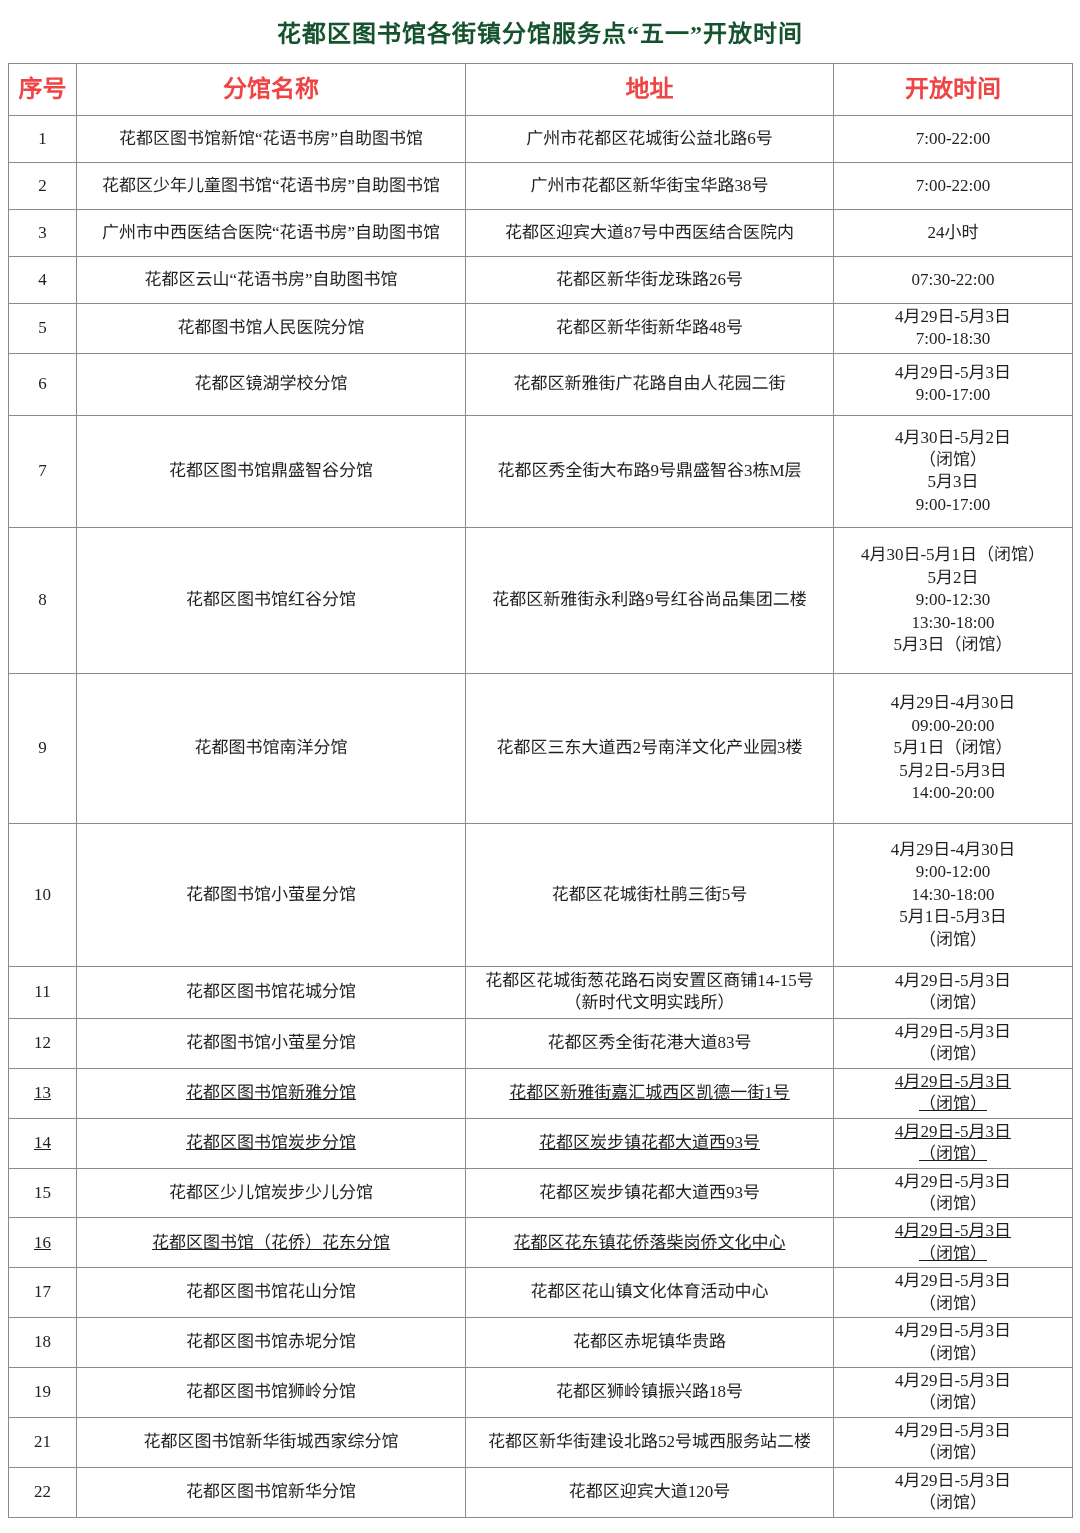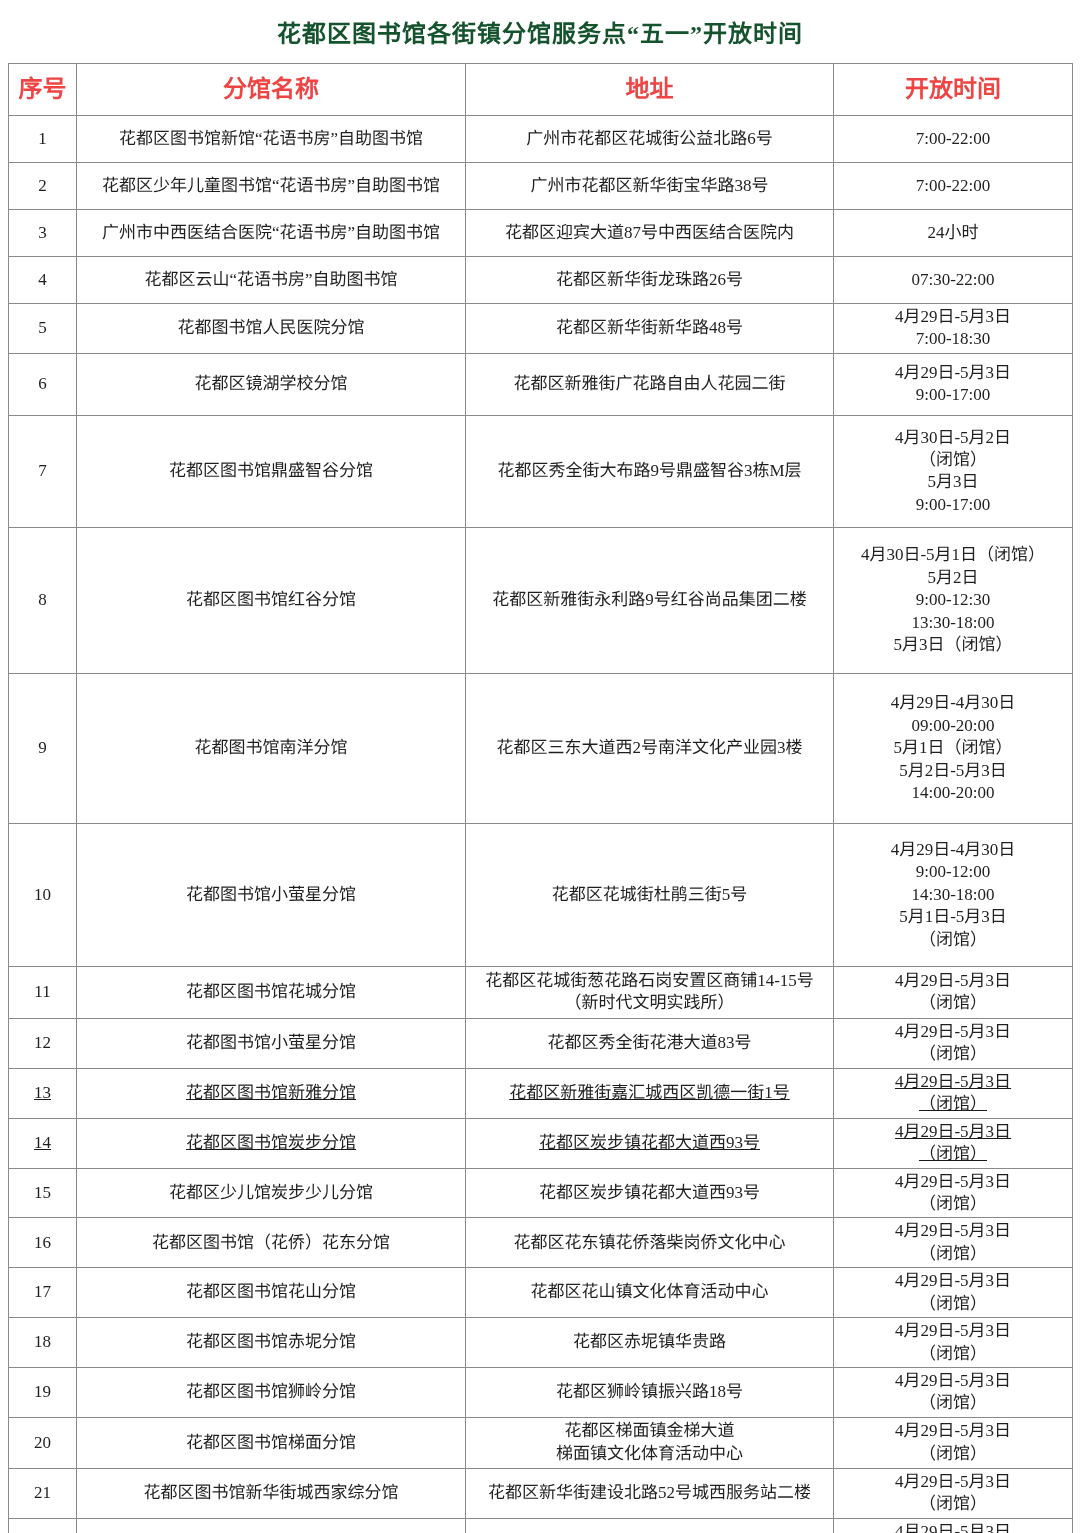--- a/index.html
+++ b/index.html
@@ -94,21 +94,21 @@
   .r-h6 { height: 62px; }
   .r-h7 { height: 112px; }
   .r-h8 { height: 146px; }
   .r-h9 { height: 150px; }
   .r-h10 { height: 143px; }
   .r-h11 { height: 52px; }
   .r-h12 { height: 48px; margin-left: 6px; }
   .r-h13 { height: 47px; text-decoration: underline; }
   .r-h14 { height: 47px; text-decoration: underline; }
   .r-h15 { height: 47px; }
-  .r-h16 { height: 47px; }
+  .r-h16 { height: 47px; text-decoration: underline; }
   .r-h17 { height: 47px; }
   .r-h18 { height: 47px; padding-left: 36px; }
   .r-h19 { height: 47px; }
   .r-h20 { height: 51px; }
   .r-h21 { height: 47px; margin-left: 29px; }
   .r-h22 { height: 47px; }
 </style>
 </head>
 <body>
 
@@ -268,28 +268,20 @@
         <td class="col-time">4月29日-5月3日
 （闭馆）</td>
       </tr>
       <tr class="r-h19">
         <td class="col-no">19</td>
         <td class="col-name">花都区图书馆狮岭分馆</td>
         <td class="col-addr">花都区狮岭镇振兴路18号</td>
         <td class="col-time">4月29日-5月3日
 （闭馆）</td>
       </tr>
-      <tr class="r-h20">
-        <td class="col-no">20</td>
-        <td class="col-name">花都区图书馆梯面分馆</td>
-        <td class="col-addr">花都区梯面镇金梯大道
-梯面镇文化体育活动中心</td>
-        <td class="col-time">4月29日-5月3日
-（闭馆）</td>
-      </tr>
       <tr class="r-h21">
         <td class="col-no">21</td>
         <td class="col-name">花都区图书馆新华街城西家综分馆</td>
         <td class="col-addr">花都区新华街建设北路52号城西服务站二楼</td>
         <td class="col-time">4月29日-5月3日
 （闭馆）</td>
       </tr>
       <tr class="r-h22">
         <td class="col-no">22</td>
         <td class="col-name">花都区图书馆新华分馆</td>

